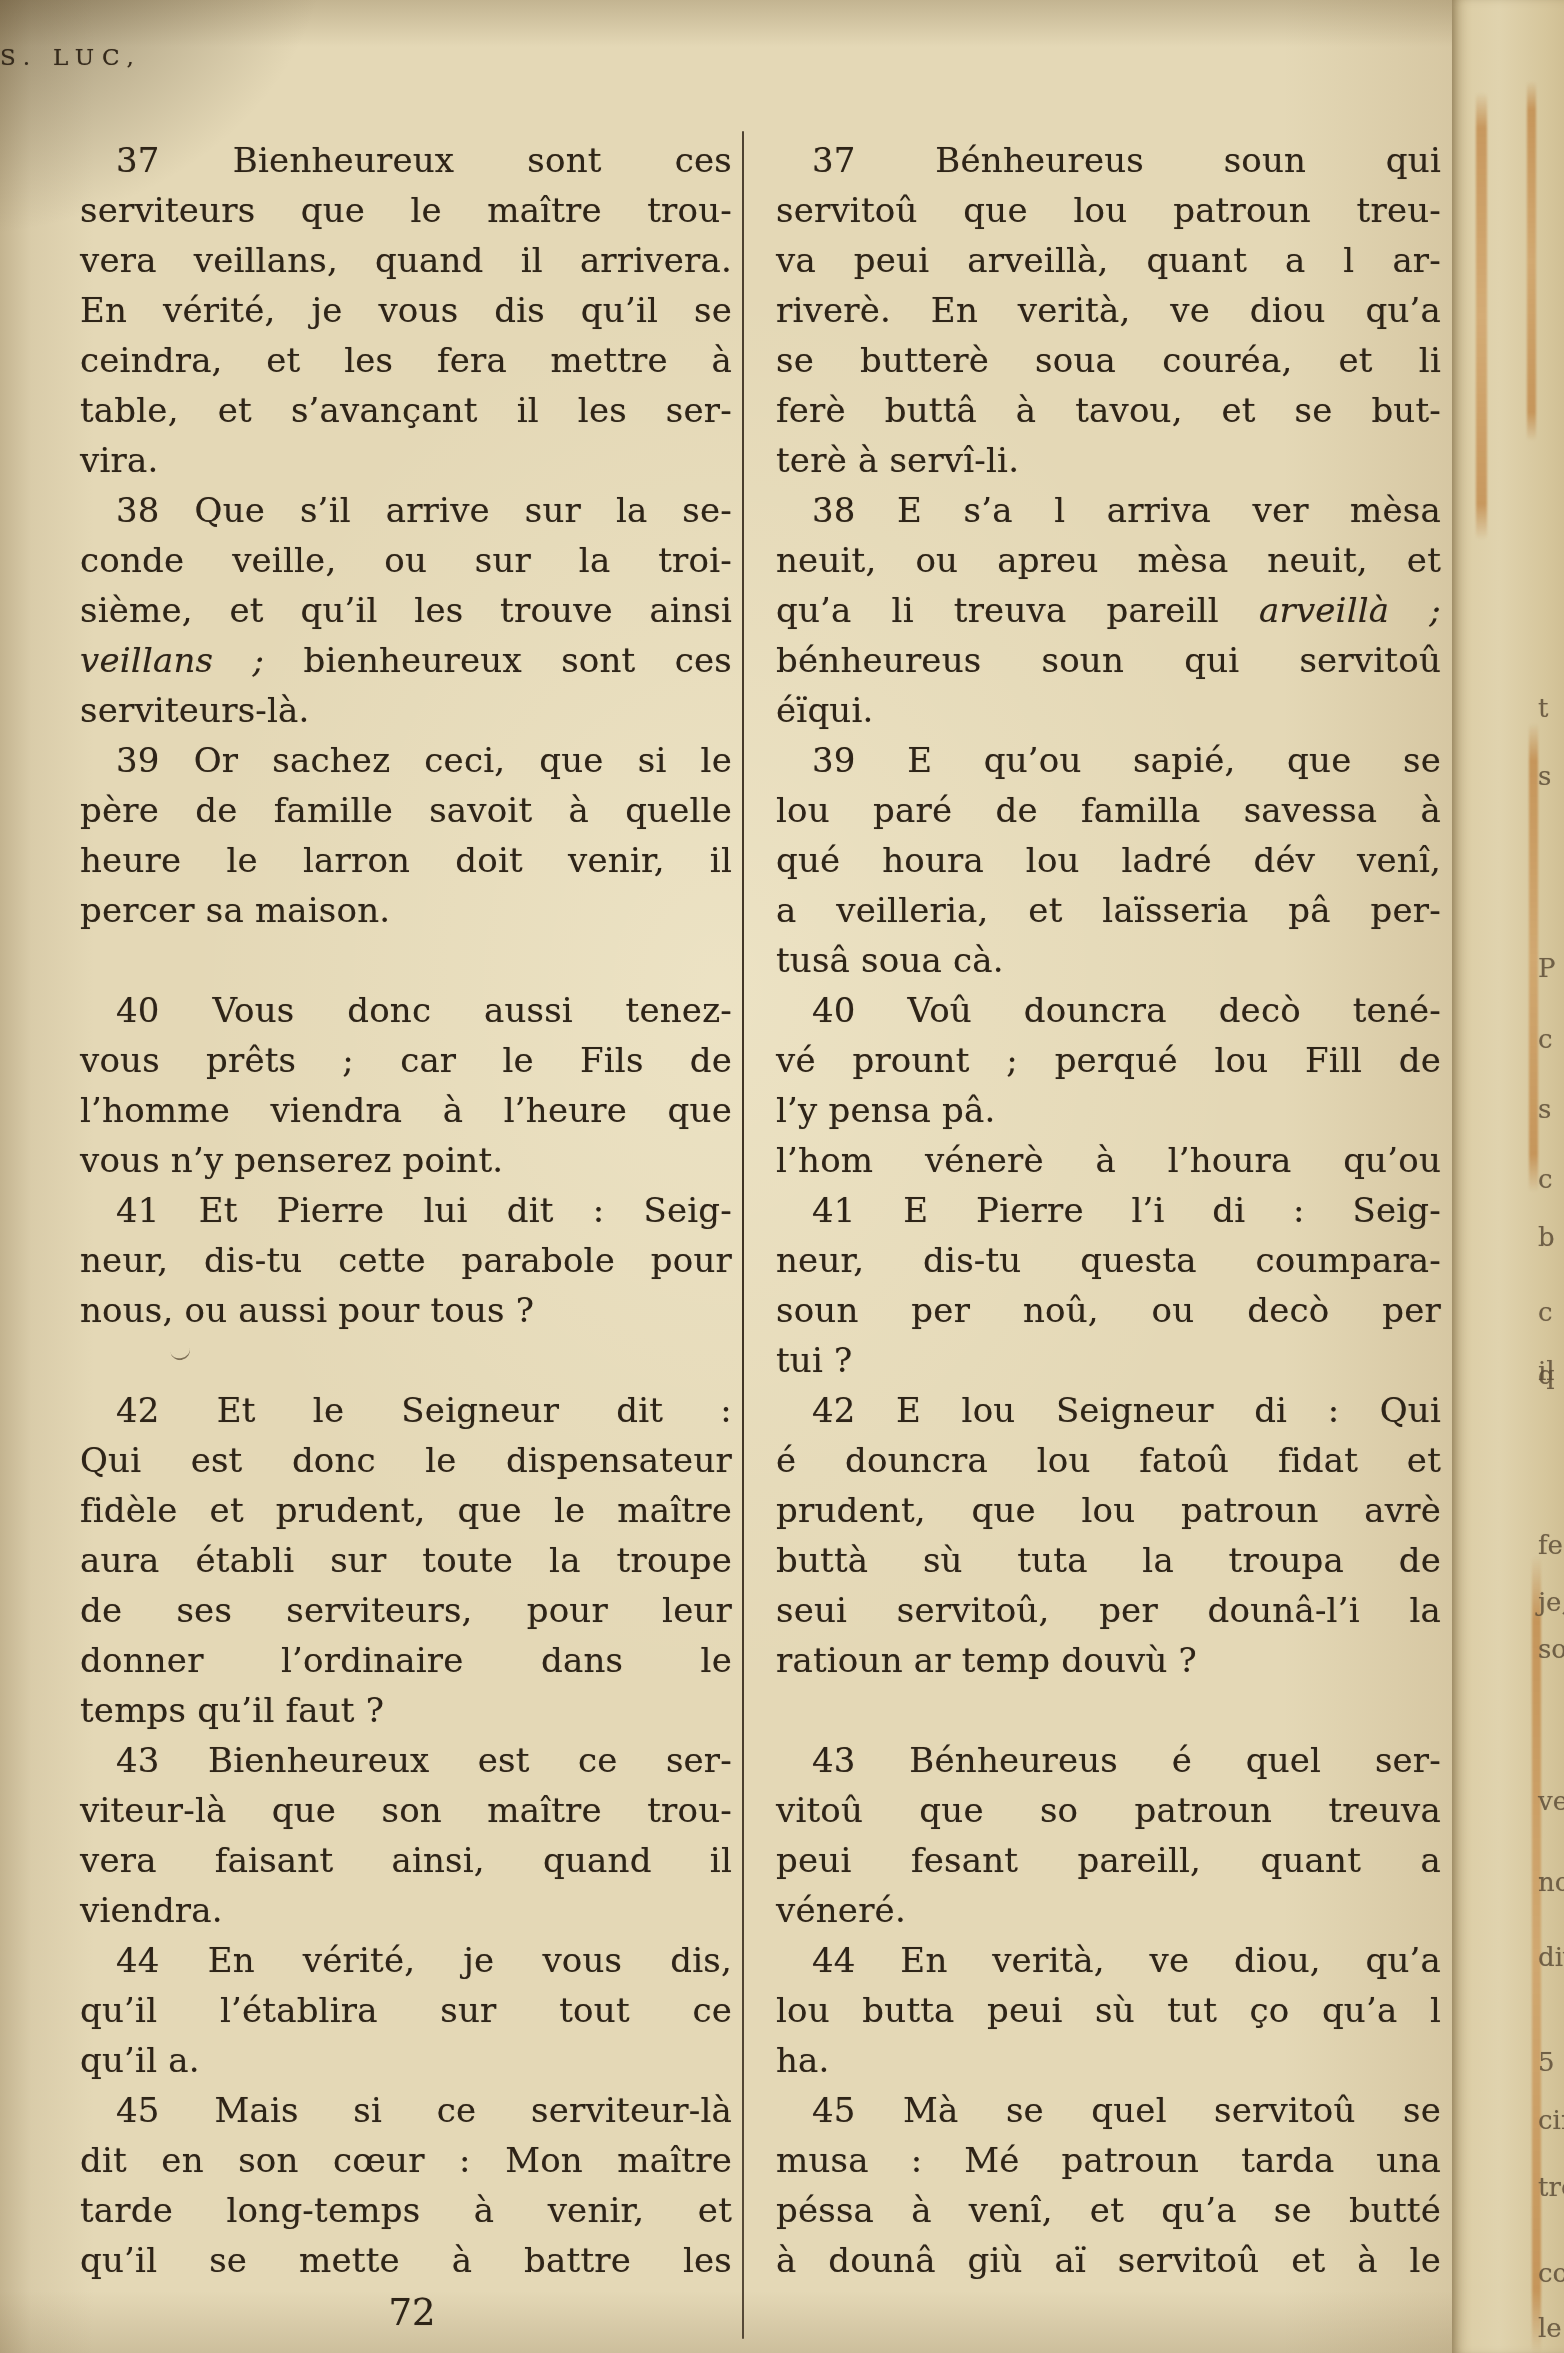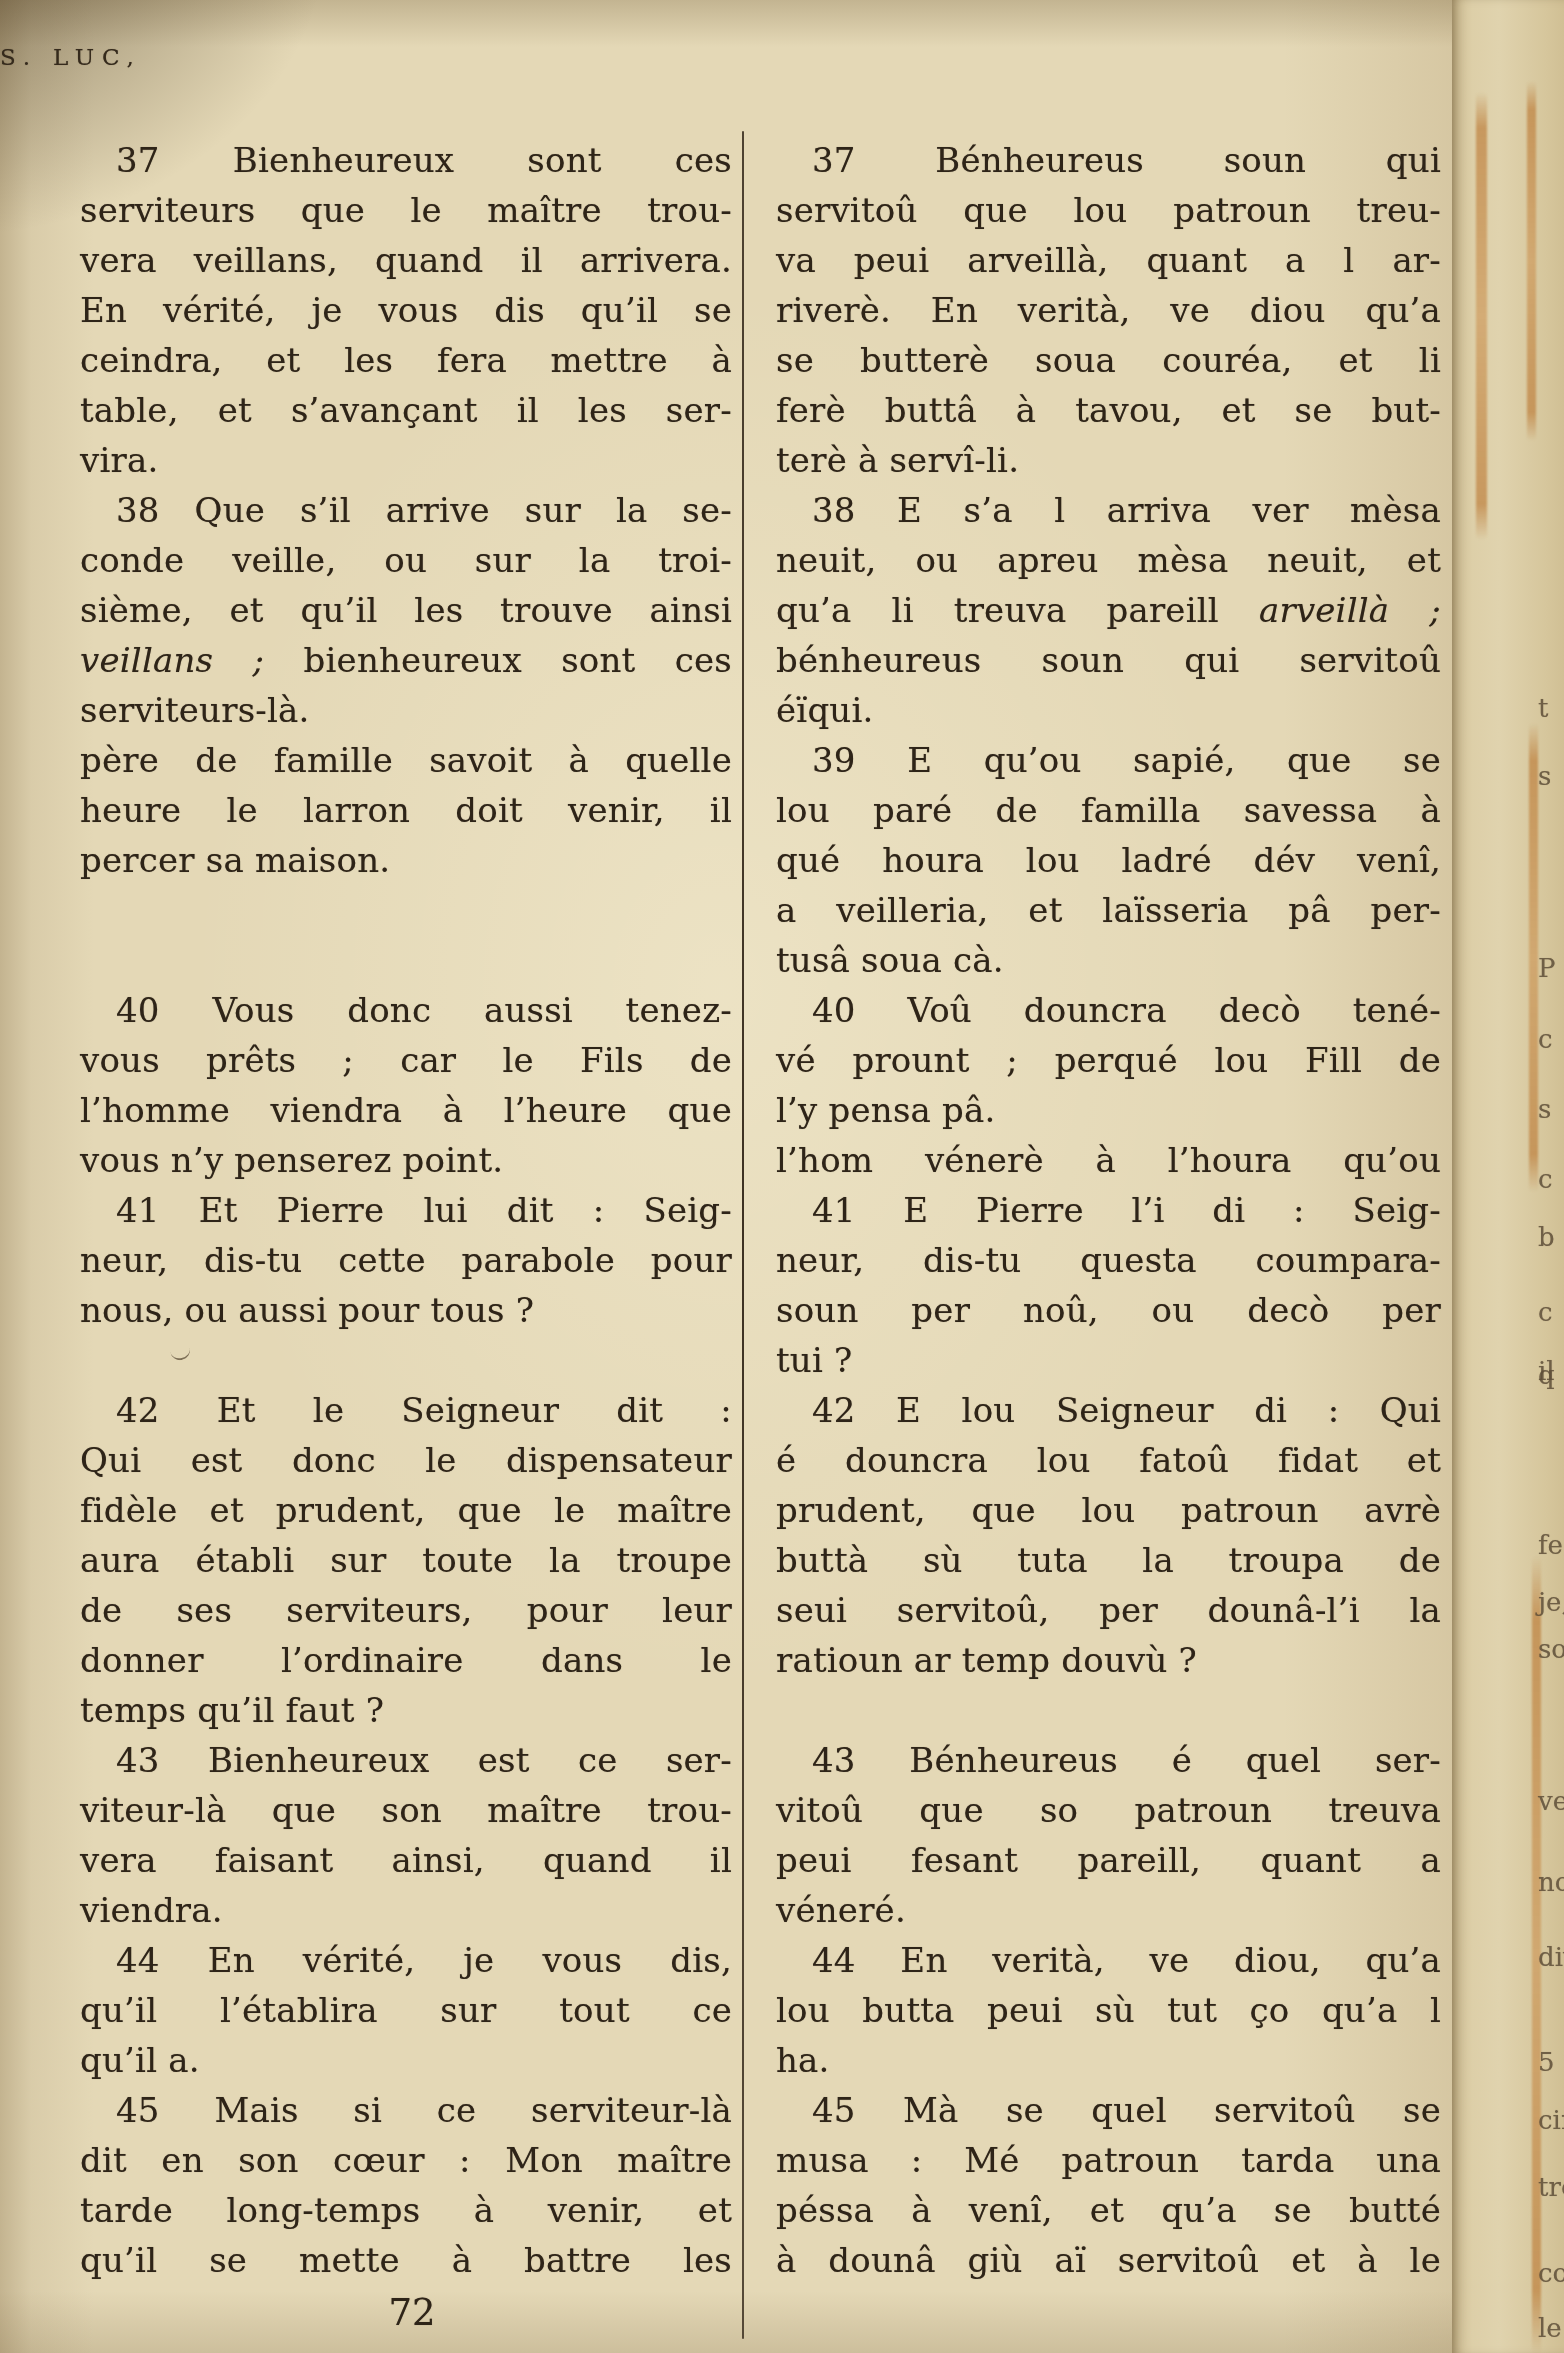--- a/index.html
+++ b/index.html
@@ -99,20 +99,21 @@
         <div class="line last"><span>vira.</span></div>
       </div>
       <div class="verse" style="grid-area: 2 / 1;">
         <div class="line first"><span>38 Que s’il arrive sur la se-</span></div>
         <div class="line"><span>conde veille, ou sur la troi-</span></div>
         <div class="line"><span>sième, et qu’il les trouve ainsi</span></div>
         <div class="line"><em>veillans ;</em><span> bienheureux sont ces</span></div>
         <div class="line last"><span>serviteurs-là.</span></div>
       </div>
       <div class="verse" style="grid-area: 3 / 1;">
+        <div class="line first"><span>39 Or sachez ceci, que si le</span></div>
         <div class="line"><span>père de famille savoit à quelle</span></div>
         <div class="line"><span>heure le larron doit venir, il</span></div>
         <div class="line last"><span>percer sa maison.</span></div>
       </div>
       <div class="verse" style="grid-area: 4 / 1;">
         <div class="line first"><span>40 Vous donc aussi tenez-</span></div>
         <div class="line"><span>vous prêts ; car le Fils de</span></div>
         <div class="line"><span>l’homme viendra à l’heure que</span></div>
         <div class="line last"><span>vous n’y penserez point.</span></div>
       </div>

